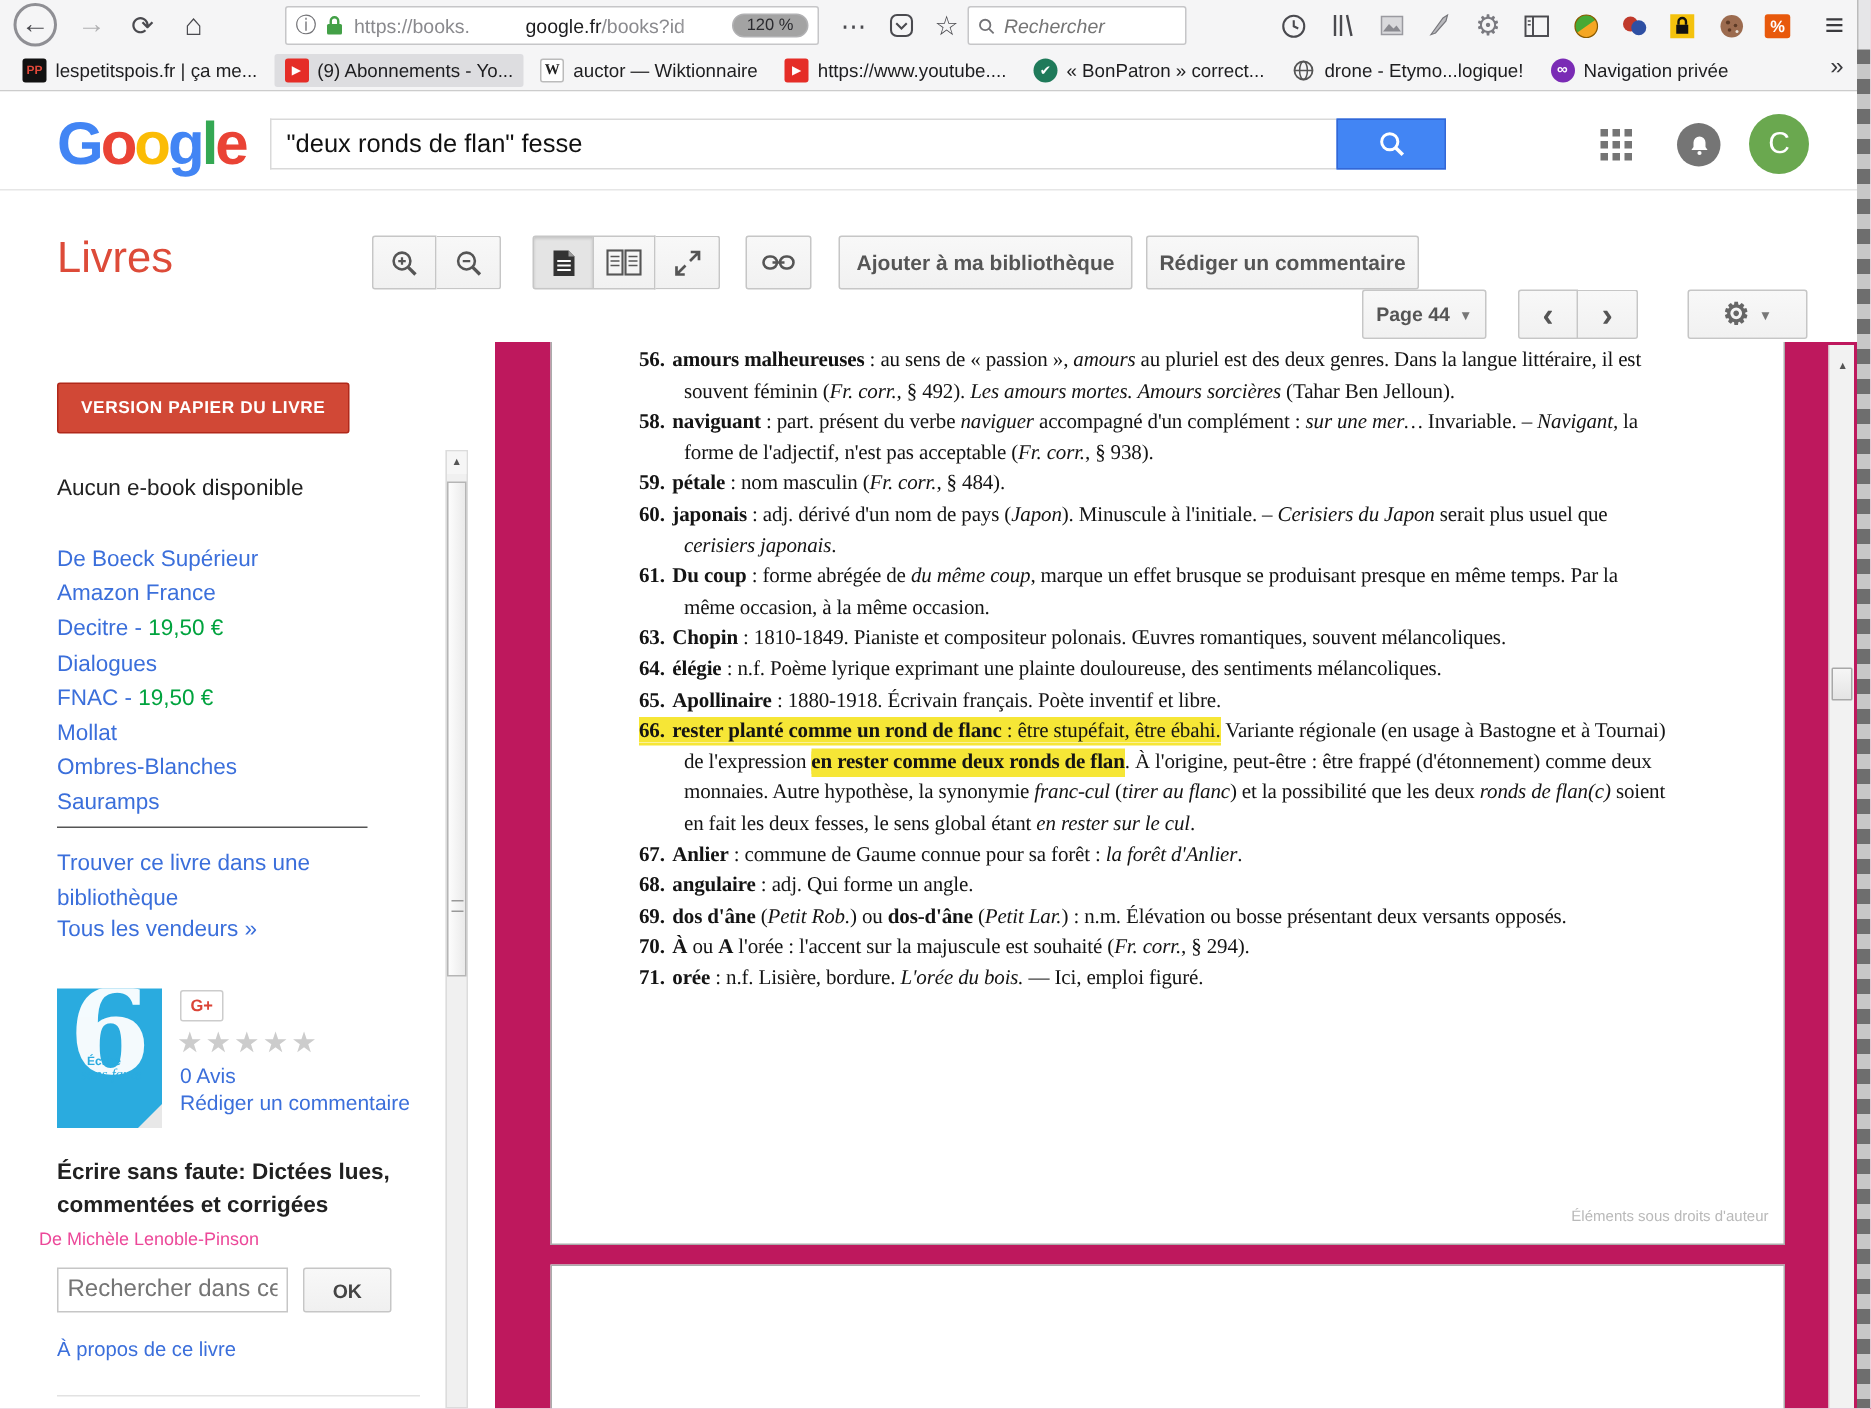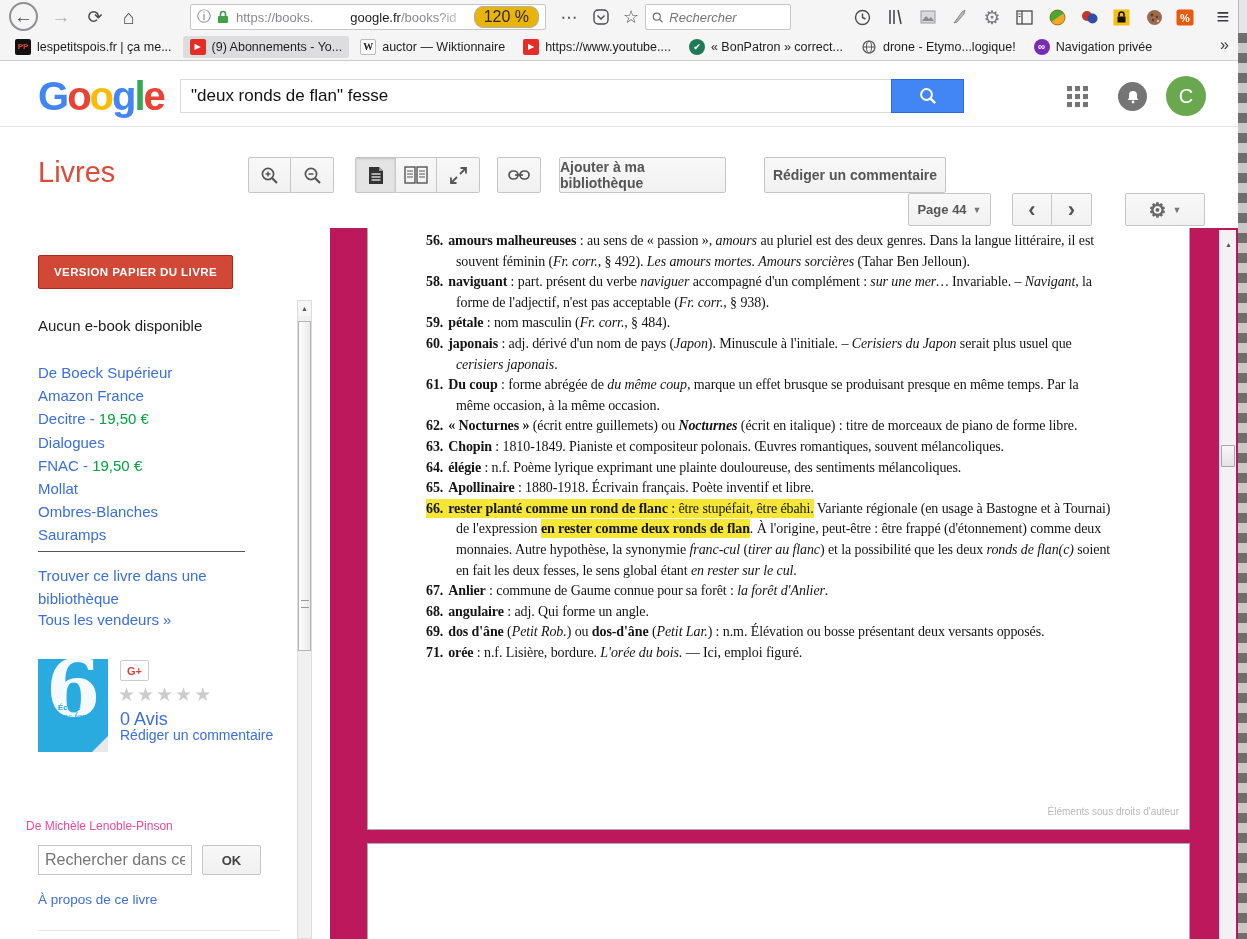--- a/index.html
+++ b/index.html
@@ -11,21 +11,21 @@
   .navrow { position:absolute; left:0; top:0; width:1247px; height:33px; }
   .navbtn { position:absolute; top:2px; width:30px; height:30px; display:flex; align-items:center; justify-content:center; color:#4a4a4f; font-size:19px; }
   .back-circle { border:2px solid #8f8f94; border-radius:50%; width:29px; height:29px; top:2px; }
   .fwd { color:#b1b1b3; }
   .urlbar { position:absolute; left:190px; top:4px; width:356px; height:26px; background:#fff; border:1px solid #c6c6c8; border-radius:2px; display:flex; align-items:center; padding:0 6px; }
   .urlbar .i-info { color:#737377; font-size:14px; margin-right:6px; }
   .lock-svg { margin-right:7px; }
   .urltext { font-size:13px; color:#8a8a8e; white-space:nowrap; overflow:hidden; flex:1;
              -webkit-mask-image:linear-gradient(90deg,#000 85%,transparent); mask-image:linear-gradient(90deg,#000 85%,transparent); }
   .urltext b { color:#1d1d1f; font-weight:normal;margin-left:37px; }
-  .zoompill { font-size:16px; color:#2a2a2e; border:1px solid #b1b1b3; border-radius:9px; padding:1px 9px; background:#eab308; white-space:nowrap; }
+  .zoompill { font-size:11px; color:#2a2a2e; border:1px solid #b1b1b3; border-radius:9px; padding:1px 9px; background:#a3a3a3; white-space:nowrap; }
   .chrome-ico { position:absolute; top:5px; width:26px; height:24px; display:flex; align-items:center; justify-content:center; color:#4a4a4f; font-size:17px; }
   .searchbox { position:absolute; left:645px; top:4px; width:146px; height:26px; background:#fff; border:1px solid #c6c6c8; border-radius:2px; display:flex; align-items:center; padding:0 6px; }
   .searchbox input { border:none; outline:none; width:100%; font-style:italic; font-size:13px; color:#737377; font-family:"Liberation Sans",sans-serif; background:transparent; }
   .ext { border-radius:3px; }
   .hamb { font-size:22px; color:#3a3a3e; }
 
   
   .bmrow { position:absolute; left:0; top:33px; width:1247px; height:27px; display:flex; align-items:center; padding-left:8px; gap:4px; }
   .bm { display:flex; align-items:center; gap:6px; font-size:12.5px; color:#1d1d1f; padding:3px 7px; border-radius:2px; white-space:nowrap; }
   .bm.sel { background:#dddde0; }
@@ -75,21 +75,21 @@
   .findlib { position:absolute; left:38px; top:336px; width:215px; font-size:15px; line-height:23.2px; color:#3b6fdb; }
   .allsellers { position:absolute; left:38px; top:383px; font-size:15px; color:#3b6fdb; }
   .cover { position:absolute; left:38px; top:431px; width:70px; height:93px; background:#2aabdf; color:#fff; overflow:hidden; }
   .cover .six { position:absolute; left:8px; top:-16px; font-size:78px; font-weight:bold; color:#fff; opacity:.95; font-family:"DejaVu Serif",serif; }
   .cover .c1 { position:absolute; left:20px; top:44px; font-size:8px; color:#2aabdf; font-weight:bold; z-index:2; }
   .cover .c2 { position:absolute; left:16px; top:52px; font-size:10px; color:#2aabdf; font-style:italic; font-family:"Liberation Serif",serif; z-index:2; }
   .cover .fold { position:absolute; right:0; bottom:0; width:0; height:0; border-left:16px solid transparent; border-bottom:16px solid #e8e8e8; }
   .gplus { position:absolute; left:120px; top:432px; width:29px; height:21px; border:1px solid #ccc; border-radius:2px; background:#fff; color:#db4437; font-weight:bold; font-size:11px; display:flex; align-items:center; justify-content:center; }
   .stars { position:absolute; left:118px; top:455px; color:#ccc; font-size:19px; letter-spacing:2px; }
   .stars::before { content:"★★★★★"; }
-  .avis { position:absolute; left:120px; top:481px; font-size:18px; color:#3b6fdb; }
+  .avis { position:absolute; left:120px; top:481px; font-size:14px; color:#3b6fdb; }
   .writerev2 { position:absolute; left:120px; top:499px; font-size:14px; color:#3b6fdb; }
   .btitle { position:absolute; left:38px; top:543px; width:250px; font-size:15px; font-weight:bold; color:#212121; line-height:22px; }
   .bauthor { position:absolute; left:26px; top:591px; font-size:12px; color:#ec4899; }
   .sb-search { position:absolute; left:38px; top:617px; width:154px; height:30px; border:1px solid #c6c6c6; font-size:16px; color:#9e9e9e; padding:0 6px; font-family:"Liberation Sans",sans-serif; outline:none; }
   .okbtn { position:absolute; left:202px; top:617px; width:59px; height:30px; background:linear-gradient(#f8f8f8,#f0f0f0); border:1px solid #c6c6c6; border-radius:2px; font-size:13px; color:#444; font-weight:bold; display:flex; align-items:center; justify-content:center; }
   .about { position:absolute; left:38px; top:664px; font-size:13.5px; color:#3b6fdb; }
   .sdivider2 { position:absolute; left:38px; top:702px; width:242px; border-top:1px solid #e2e2e2; }
 
   
   .sb-scroll { position:absolute; left:297px; top:300px; width:15px; height:639px; background:#f0f0f0; border:1px solid #dcdcdc; }
@@ -342,21 +342,21 @@
     </div>
 
     <div class="tbtn" style="left:497px; width:44px;">
       <svg width="22" height="12" viewBox="0 0 22 12">
           <rect x="1" y="2" width="9" height="8" rx="4" fill="none" stroke="#555" stroke-width="1.7"></rect>
           <rect x="12" y="2" width="9" height="8" rx="4" fill="none" stroke="#555" stroke-width="1.7"></rect>
           <line x1="7" y1="6" x2="15" y2="6" stroke="#555" stroke-width="1.7"></line>
         </svg>
     </div>
 
-    <div class="tbtn" style="left:559px; width:167px;">Ajouter à ma bibliothèque</div>
+    <div class="tbtn" style="left:559px; width:196px;">Ajouter à ma bibliothèque</div>
     <div class="tbtn" style="left:764px; width:182px;">Rédiger un commentaire</div>
 
     <div class="tbtn rowtwo" style="left:908px; width:83px; font-size:13px;">
       <span>Page 44</span>
         <span class="caret">▼</span>
     </div>
     <div class="tbtn rowtwo grpfirst" style="left:1012px; width:40px;">
         <span class="chev">‹</span>
       </div>
     <div class="tbtn rowtwo grp grplast" style="left:1052px; width:40px;">
@@ -389,20 +389,21 @@
       <div class="six">6</div>
       <div class="c1">Écrire</div>
       <div class="c2">sans faute</div>
       <div class="fold"></div>
     </div>
     <div class="gplus">G+</div>
     <div class="stars"></div>
     <div class="avis">0 Avis</div>
     <div class="writerev2">Rédiger un commentaire</div>
 
+    <div class="btitle"><span>Écrire sans faute: Dictées lues,</span><br><span>commentées et corrigées</span></div>
     <div class="bauthor">De Michèle Lenoble-Pinson</div>
     <input class="sb-search" placeholder="Rechercher dans ce li" style="">
     <div class="okbtn">OK</div>
     <div class="about">À propos de ce livre</div>
     <div class="sdivider2"></div>
   </div>
 
   <div class="sb-scroll">
     <div class="arr">▲</div>
     <div class="thumb">
@@ -411,28 +412,28 @@
   </div>
 
   <div class="viewer">
     <div class="page1">
       <div class="pagecontent">
           <div class="entry"><span class="num">56.</span><span class="b">amours malheureuses</span><span> : au sens de « passion », </span><span class="i">amours</span><span> au pluriel est des deux genres. Dans la langue littéraire, il est souvent féminin (</span><span class="i">Fr. corr.</span><span>, § 492). </span><span class="i">Les amours mortes. Amours sorcières</span><span> (Tahar Ben Jelloun).</span></div>
           <div class="entry"><span class="num">58.</span><span class="b">naviguant</span><span> : part. présent du verbe </span><span class="i">naviguer</span><span> accompagné d'un complément : </span><span class="i">sur une mer…</span><span> Invariable. – </span><span class="i">Navigant</span><span>, la forme de l'adjectif, n'est pas acceptable (</span><span class="i">Fr. corr.</span><span>, § 938).</span></div>
           <div class="entry"><span class="num">59.</span><span class="b">pétale</span><span> : nom masculin (</span><span class="i">Fr. corr.</span><span>, § 484).</span></div>
           <div class="entry"><span class="num">60.</span><span class="b">japonais</span><span> : adj. dérivé d'un nom de pays (</span><span class="i">Japon</span><span>). Minuscule à l'initiale. – </span><span class="i">Cerisiers du Japon</span><span> serait plus usuel que </span><span class="i">cerisiers japonais</span><span>.</span></div>
           <div class="entry"><span class="num">61.</span><span class="b">Du coup</span><span> : forme abrégée de </span><span class="i">du même coup</span><span>, marque un effet brusque se produisant presque en même temps. Par la même occasion, à la même occasion.</span></div>
-          <div class="entry"><span class="num">62.</span><span class="b">« Nocturnes »</span><span> (écrit entre guillemets) ou </span><span class="b i">Nocturnes</span><span> (écrit en italique) : titre de morceaux de piano de forme libre.</span></div>
           <div class="entry"><span class="num">63.</span><span class="b">Chopin</span><span> : 1810-1849. Pianiste et compositeur polonais. Œuvres romantiques, souvent mélancoliques.</span></div>
           <div class="entry"><span class="num">64.</span><span class="b">élégie</span><span> : n.f. Poème lyrique exprimant une plainte douloureuse, des sentiments mélancoliques.</span></div>
           <div class="entry"><span class="num">65.</span><span class="b">Apollinaire</span><span> : 1880-1918. Écrivain français. Poète inventif et libre.</span></div>
           <div class="entry"><span class="num hl">66.</span><span class="b hl">rester planté comme un rond de flanc</span><span class="hl"> : être stupéfait, être ébahi.</span><span> Variante régionale (en usage à Bastogne et à Tournai) de l'expression </span><span class="b hl">en rester comme deux ronds de flan</span><span>. À l'origine, peut-être : être frappé (d'étonnement) comme deux monnaies. Autre hypothèse, la synonymie </span><span class="i">franc-cul</span><span> (</span><span class="i">tirer au flanc</span><span>) et la possibilité que les deux </span><span class="i">ronds de flan(c)</span><span> soient en fait les deux fesses, le sens global étant </span><span class="i">en rester sur le cul</span><span>.</span></div>
           <div class="entry"><span class="num">67.</span><span class="b">Anlier</span><span> : commune de Gaume connue pour sa forêt : </span><span class="i">la forêt d'Anlier</span><span>.</span></div>
           <div class="entry"><span class="num">68.</span><span class="b">angulaire</span><span> : adj. Qui forme un angle.</span></div>
           <div class="entry"><span class="num">69.</span><span class="b">dos d'âne</span><span> (</span><span class="i">Petit Rob.</span><span>) ou </span><span class="b">dos-d'âne</span><span> (</span><span class="i">Petit Lar.</span><span>) : n.m. Élévation ou bosse présentant deux versants opposés.</span></div>
+          <div class="entry"><span class="num">70.</span><span class="b">À</span><span> ou </span><span class="b">A</span><span> l'orée : l'accent sur la majuscule est souhaité (</span><span class="i">Fr. corr.</span><span>, § 294).</span></div>
           <div class="entry"><span class="num">71.</span><span class="b">orée</span><span> : n.f. Lisière, bordure. </span><span class="i">L'orée du bois.</span><span> — Ici, emploi figuré.</span></div>
         </div>
       <div class="copyright">Éléments sous droits d'auteur</div>
     </div>
     <div class="page2"></div>
   </div>
 
   <div class="ct-scroll">
     <div class="arr">▲</div>
     <div class="thumb"></div>

